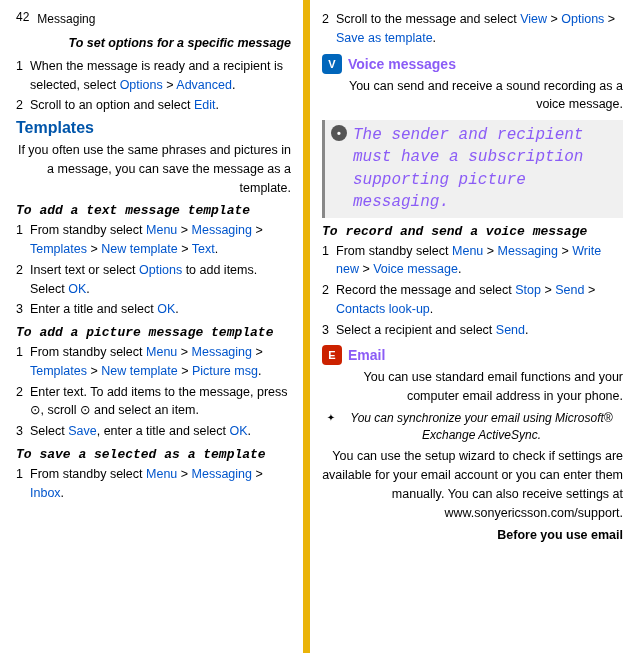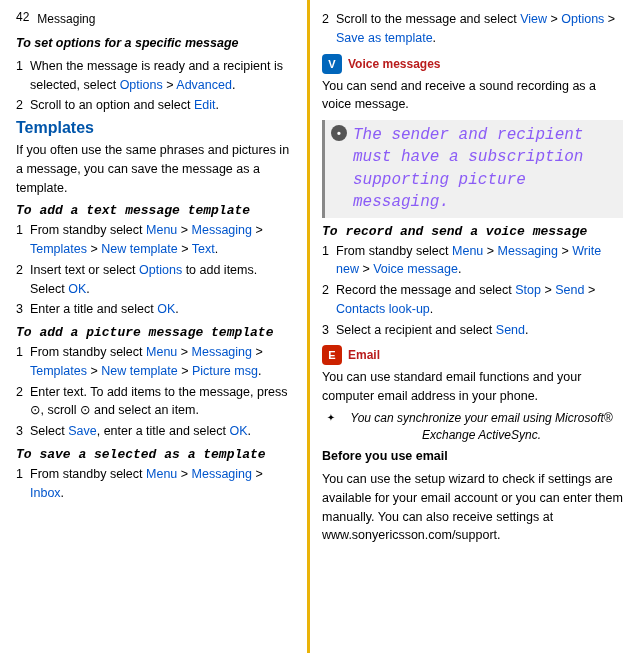--- a/index.html
+++ b/index.html
@@ -14,21 +14,21 @@
     }
     .page {
       width: 635px;
       height: 653px;
       display: flex;
       flex-direction: row;
     }
     .left-col {
       width: 310px;
       padding: 10px 12px 10px 16px;
-      border-right: 3px solid #eab308;
+      border-right: 7px solid #eab308;
     }
     .right-col {
       width: 325px;
       padding: 10px 12px 10px 12px;
     }
     .page-num {
       font-size: 12px;
       color: #000;
       margin-bottom: 4px;
     }
@@ -53,20 +53,21 @@
       font-weight: bold;
       color: #000;
       margin: 6px 0 3px 0;
       font-family: Liberation Mono, monospace;
     }
     p {
       font-size: 12.5px;
       line-height: 1.5;
       margin-bottom: 4px;
       color: #000;
+      text-align: right;
     }
     .step {
       display: flex;
       margin-bottom: 2px;
     }
     .step-num {
       font-size: 12.5px;
       min-width: 14px;
       font-weight: normal;
       color: #000;
@@ -156,23 +157,23 @@
       font-size: 11px;
       font-weight: bold;
     }
     .icon-email {
       background: #cc2200;
       color: #fff;
       font-size: 11px;
       font-weight: bold;
     }
     .section-title-inline {
-      font-size: 12px;
-      font-weight: bold;
-      color: #b91c1c;
+      font-size: 14px;
+      font-weight: bold;
+      color: #8b5cf6;
     }
   </style>
 </head>
 <body>
 
 <div class="page">
 
   <div class="left-col">
 
     <div class="page-footer">
@@ -294,16 +295,16 @@
       </div>
       <span class="section-title-inline">Email</span>
     </div>
     <p>You can use standard email functions and your computer email address in your phone.</p>
 
     <div class="tip-box">
       <div class="tip-icon">✦</div>
       <span class="tip-text">You can synchronize your email using Microsoft® Exchange ActiveSync.</span>
     </div>
 
+    <p>You can use the setup wizard to check if settings are available for your email account or you can enter them manually. You can also receive settings at www.sonyericsson.com/support.</p>
     <p><strong>Before you use email</strong></p>
-    <p>You can use the setup wizard to check if settings are available for your email account or you can enter them manually. You can also receive settings at www.sonyericsson.com/support.</p>
   </div>
 </div>
 
 </body></html>

